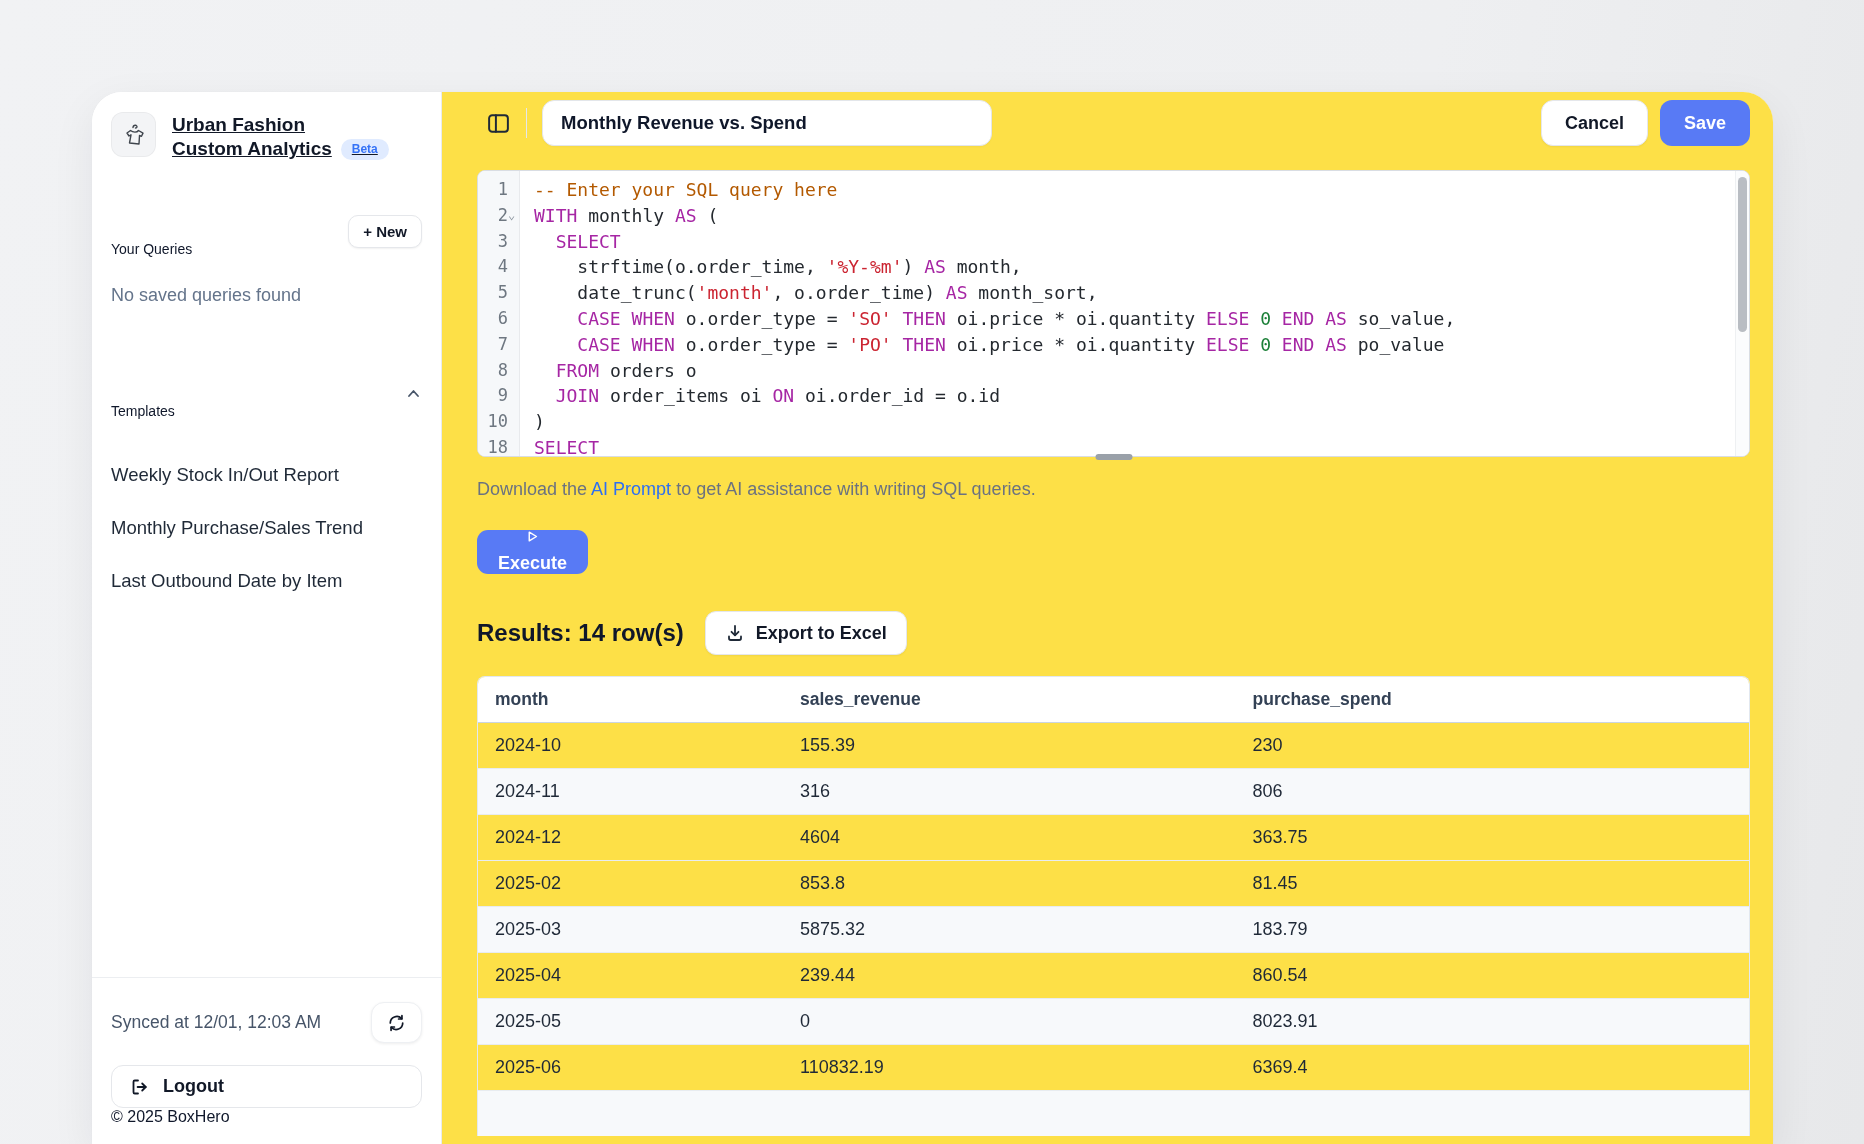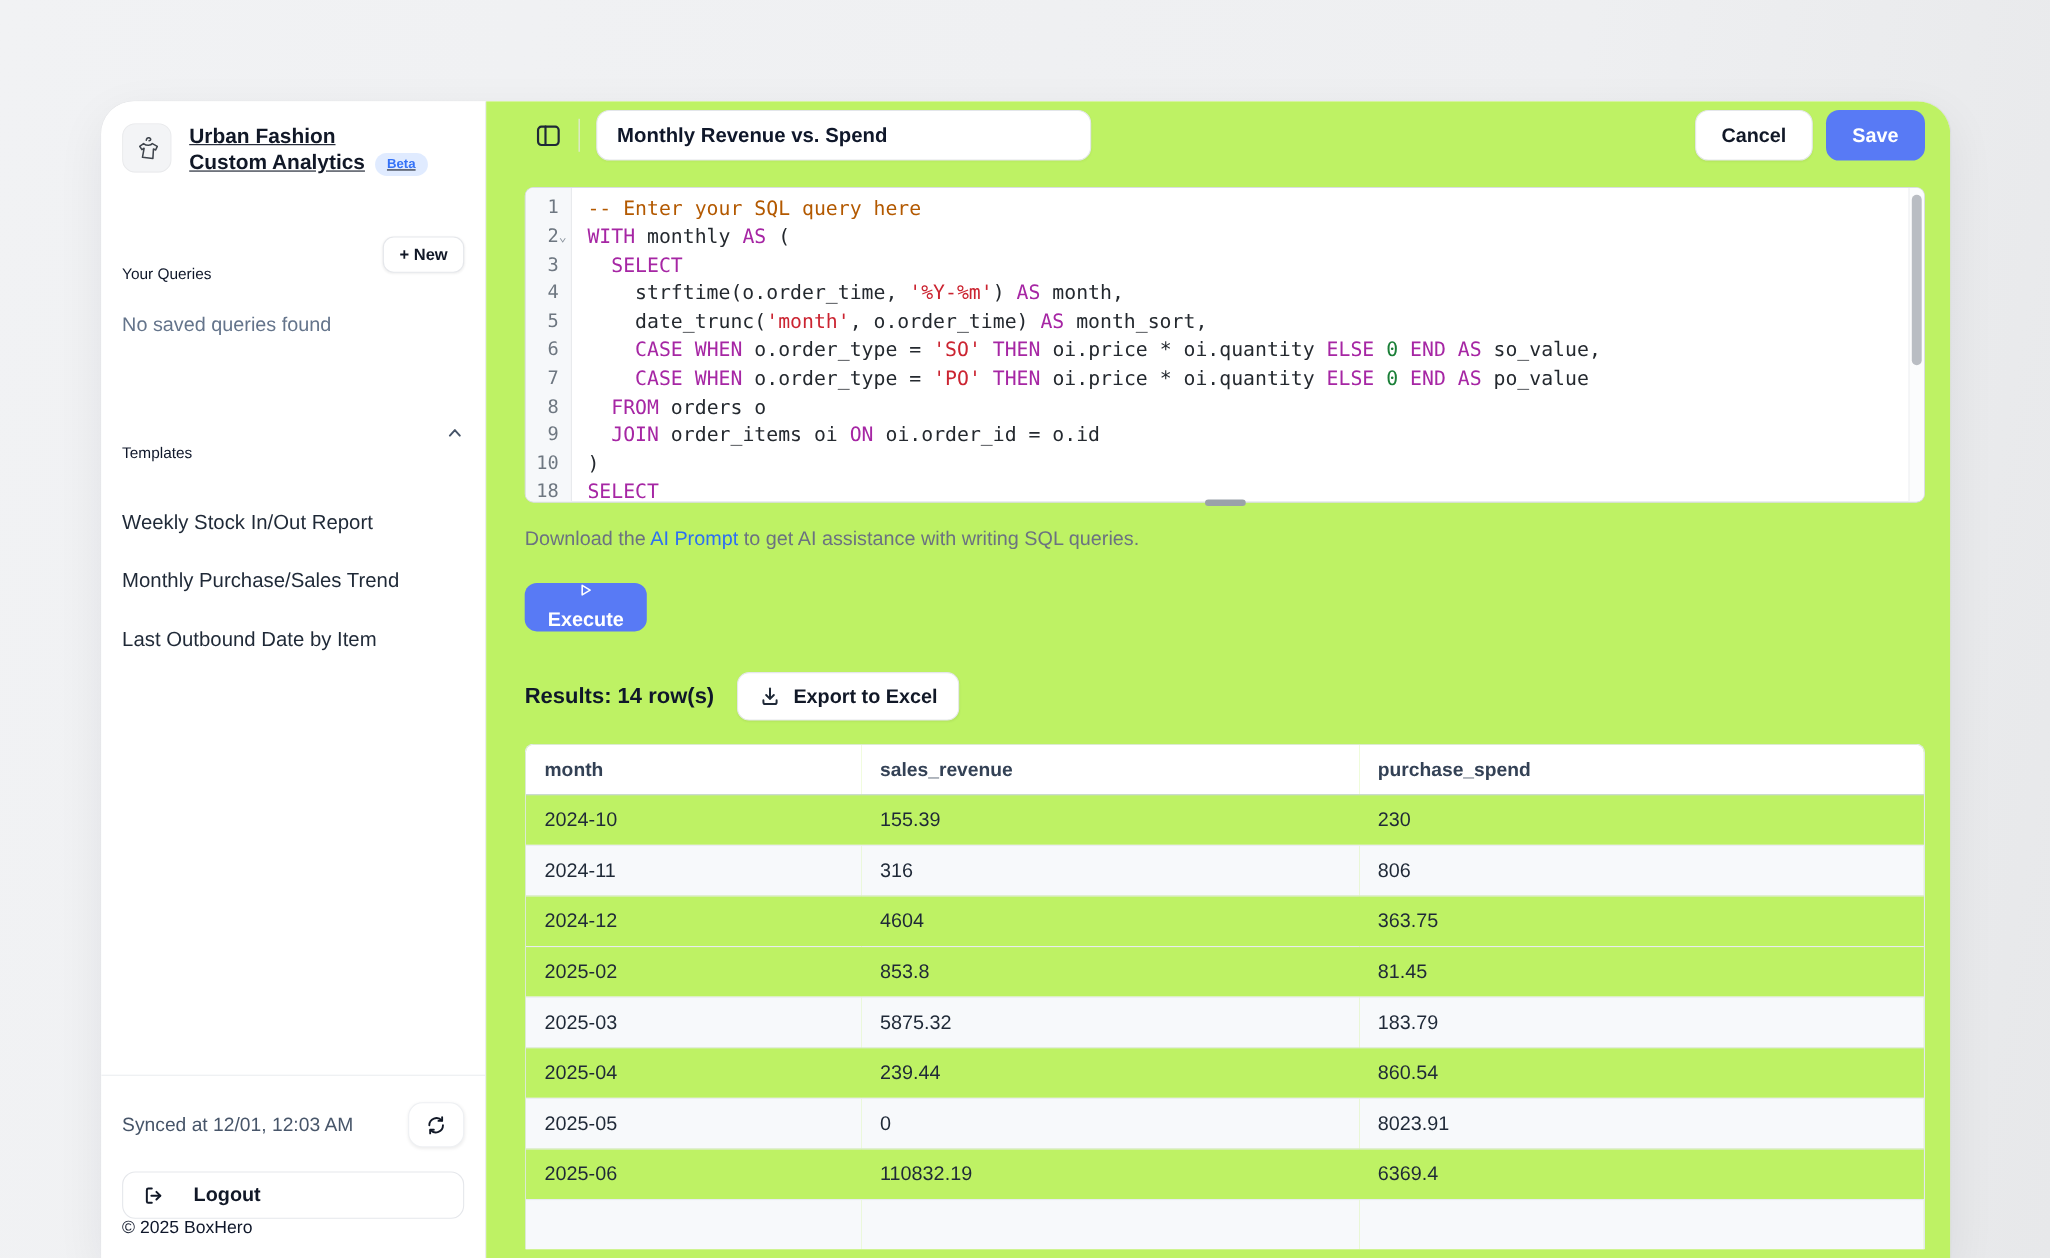--- a/index.html
+++ b/index.html
@@ -38,25 +38,25 @@
   .tpl-list { margin-top:14px; }
   .tpl-item { margin-top:31px; font-size:18.5px; color:#1f2937; cursor:pointer; }
   .side-spacer { flex:1; }
   .paid-note { text-align:center; font-size:17.5px; color:#64748b; line-height:1.55; padding:0 6px; }
   .side-divider { border:none; border-top:1px solid #eceef1; margin:22px -19px 0; }
   .synced-row { display:flex; align-items:center; justify-content:space-between; margin-top:24px; }
   .synced-text { font-size:17.5px; color:#475569; }
   .refresh-btn { width:51px; height:41px; border-radius:13px; border:1px solid #eef0f3; background:#fff;
     box-shadow:0 1px 3px rgba(0,0,0,.07); display:flex; align-items:center; justify-content:center; cursor:pointer; }
   .logout-btn { margin-top:22px; height:43px; border:1px solid #e5e7eb; border-radius:12px; background:#fff;
-    display:flex; align-items:center; gap:26px; padding:0 18px; font-size:18px; font-weight:600; color:#111827;
+    display:flex; align-items:center; gap:13px; padding:0 18px; font-size:18px; font-weight:600; color:#111827;
     cursor:pointer; width:100%; font-family:inherit; }
   .copyright { text-align:left; font-size:16px; color:#0f172a; }
   
-  .main { flex:1; position:relative; padding:8px 23px 0 35px; display:flex; flex-direction:column; overflow:hidden; background:#bef264; }
+  .main { flex:1; position:relative; padding:8px 23px 0 35px; display:flex; flex-direction:column; overflow:hidden; background:#fde047; }
   .main-header { display:flex; align-items:center; height:46px; }
   .panel-btn { width:32px; height:32px; margin-left:5px; display:flex; align-items:center; justify-content:center;
     background:none; border:none; cursor:pointer; }
   .vsep { width:1px; height:30px; background:#e5e7eb; margin:0 15px 0 12px; }
   .title-input { width:450px; height:46px; border:1px solid #e3e6ea; border-radius:12px; padding:0 18px;
     font-size:18.5px; font-weight:600; color:#0f172a; font-family:inherit; box-shadow:0 1px 2px rgba(0,0,0,.03); outline:none; }
   .header-spacer { flex:1; }
   .btn { height:46px; border-radius:12px; font-size:18px; font-weight:600; font-family:inherit; cursor:pointer; }
   .cancel-btn { background:#fff; border:1px solid #e5e7eb; color:#111827; padding:0 23px;
     box-shadow:0 1px 2px rgba(0,0,0,.05); }
@@ -79,21 +79,21 @@
   .vthumb { position:absolute; top:6px; right:2px; width:9px; height:155px; border-radius:5px; background:#b9bdc3; cursor:grab; }
   .resize-pill { position:absolute; bottom:-3px; left:50%; transform:translateX(-50%);
     width:37px; height:6px; border-radius:3px; background:#9aa1a9; cursor:ns-resize; }
   
   .hint { margin-top:22px; font-size:18px; color:#6b7280; }
   .hint-link { color:var(--link); cursor:pointer; }
   .execute-btn { margin-top:30px; align-self:flex-start; height:44px; padding:0 21px; border:none; border-radius:11px;
     background:var(--accent); color:#fff; font-size:18px; font-weight:600; font-family:inherit;
     display:flex; align-items:center; gap:10px; cursor:pointer;flex-direction:column; }
   .results-row { margin-top:37px; display:flex; align-items:center; gap:21px; }
-  .results-title { font-size:20px; font-weight:700; color:#0f172a; }
+  .results-title { font-size:24px; font-weight:700; color:#0f172a; }
   .export-btn { height:44px; padding:0 19px; background:#fff; border:1px solid #e5e7eb; border-radius:11px;
     box-shadow:0 1px 2px rgba(0,0,0,.05); font-size:18px; font-weight:600; color:#111827; font-family:inherit;
     display:flex; align-items:center; gap:11px; cursor:pointer; }
   
   .table-wrap { margin-top:21px; border:1px solid #e2e8f0; border-bottom:none; border-radius:8px 8px 0 0; overflow:hidden; }
   table { width:100%; border-collapse:collapse; }
   th { text-align:left; height:45px; font-size:17.5px; font-weight:700; color:#334155;
     padding:0 0 0 17px; border-bottom:1px solid #cbd5e1; background:#fff; }
   td { height:46px; font-size:18px; color:#1f2937; padding:0 0 0 17px; }
   tbody tr + tr td { border-top:1px solid #e8ecf0; }

